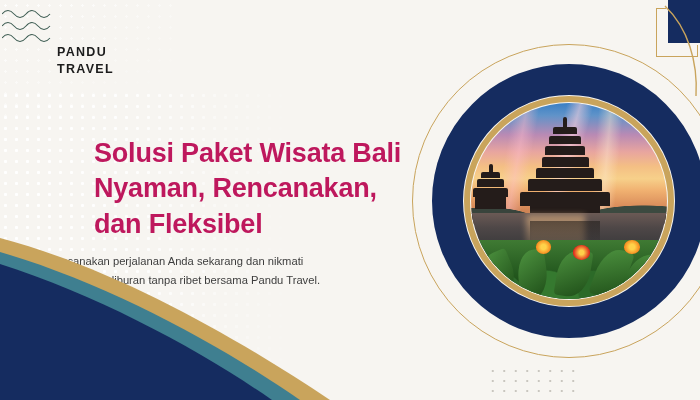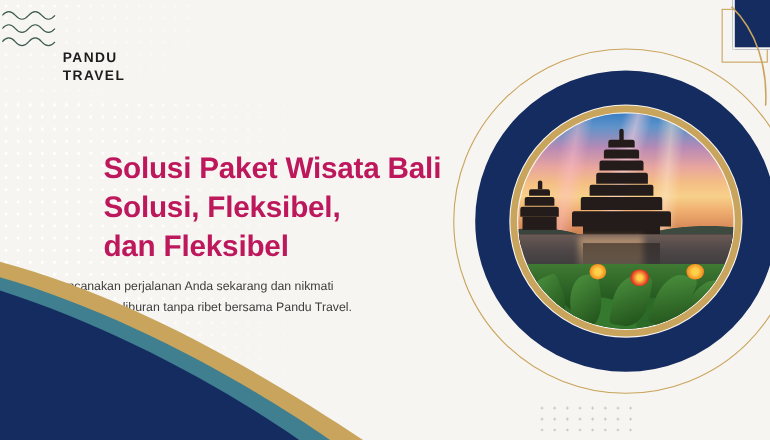--- a/index.html
+++ b/index.html
@@ -229,21 +229,21 @@
     <path d="M0,32 q6,-7 12,0 t12,0 t12,0 t12,0" fill="none" stroke="#3d5c52" stroke-width="1.1"></path>
   </svg>
 
   <div class="logo">
     <div>PANDU</div>
     <div>TRAVEL</div>
   </div>
 
   <h1 class="headline">
     <span class="ln">Solusi Paket Wisata Bali</span>
-    <span class="ln">Solusi, Fleksibel,</span>
+    <span class="ln">Nyaman, Rencanakan,</span>
     <span class="ln">dan Fleksibel</span>
   </h1>
 
   <p class="body-copy">
     <span class="ln">Rencanakan perjalanan Anda sekarang dan nikmati</span>
     <span class="ln">pengalaman liburan tanpa ribet bersama Pandu Travel.</span>
   </p>
 
   <svg class="curves" viewBox="0 0 330 170" preserveAspectRatio="none">
     <path d="M0,8 C120,40 240,110 330,170 L0,170 Z" fill="#c9a45c"></path>

